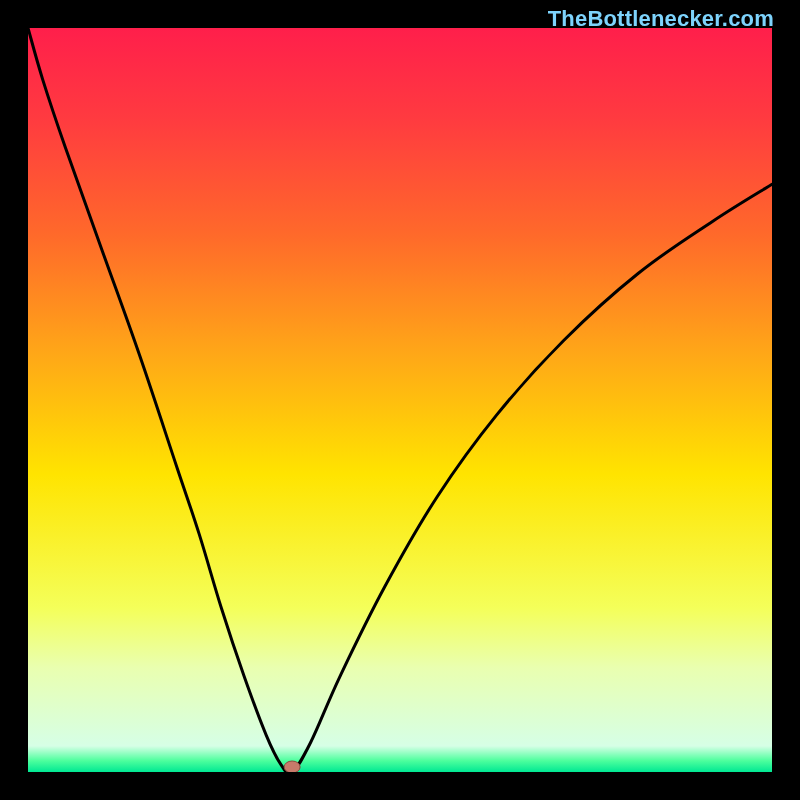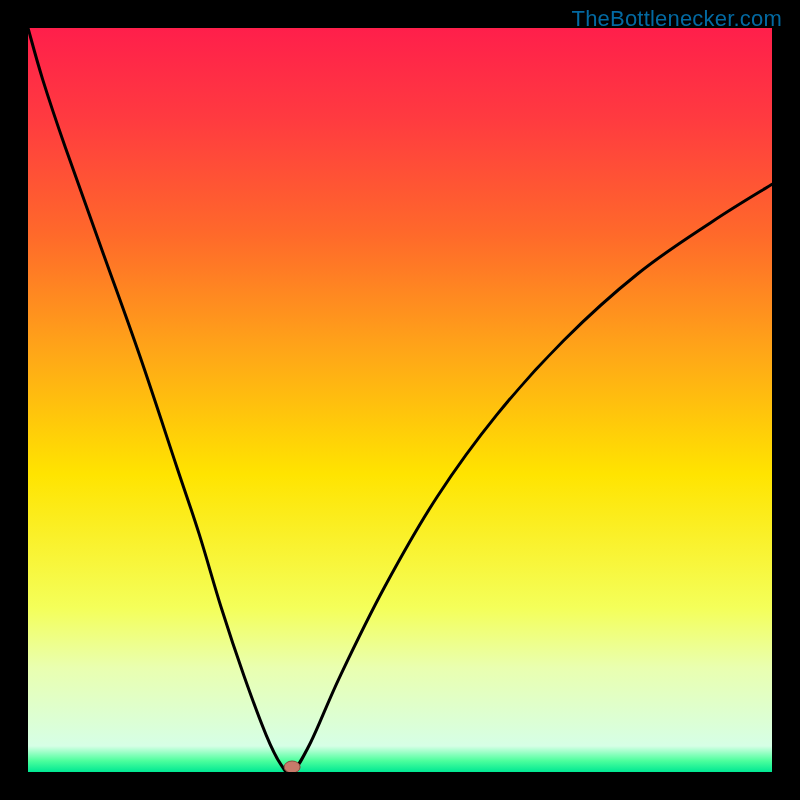--- a/index.html
+++ b/index.html
@@ -23,24 +23,24 @@
     position: absolute;
     left: 28px;
     top: 28px;
     width: 744px;
     height: 744px;
     overflow: hidden;
   }
   .watermark {
     position: absolute;
     top: 6px;
-    right: 18px;
-    color: #0369a1;
+    right: 26px;
+    color: #7dd3fc;
     font-size: 22px;
-    font-weight: 400;
+    font-weight: 700;
     letter-spacing: 0.2px;
     user-select: none;
   }
 </style>
 </head>
 <body>
 
 <div class="frame">
   <div class="plot">
     <svg id="plot-svg" width="744" height="744" viewBox="0 0 744 744" preserveAspectRatio="none">

